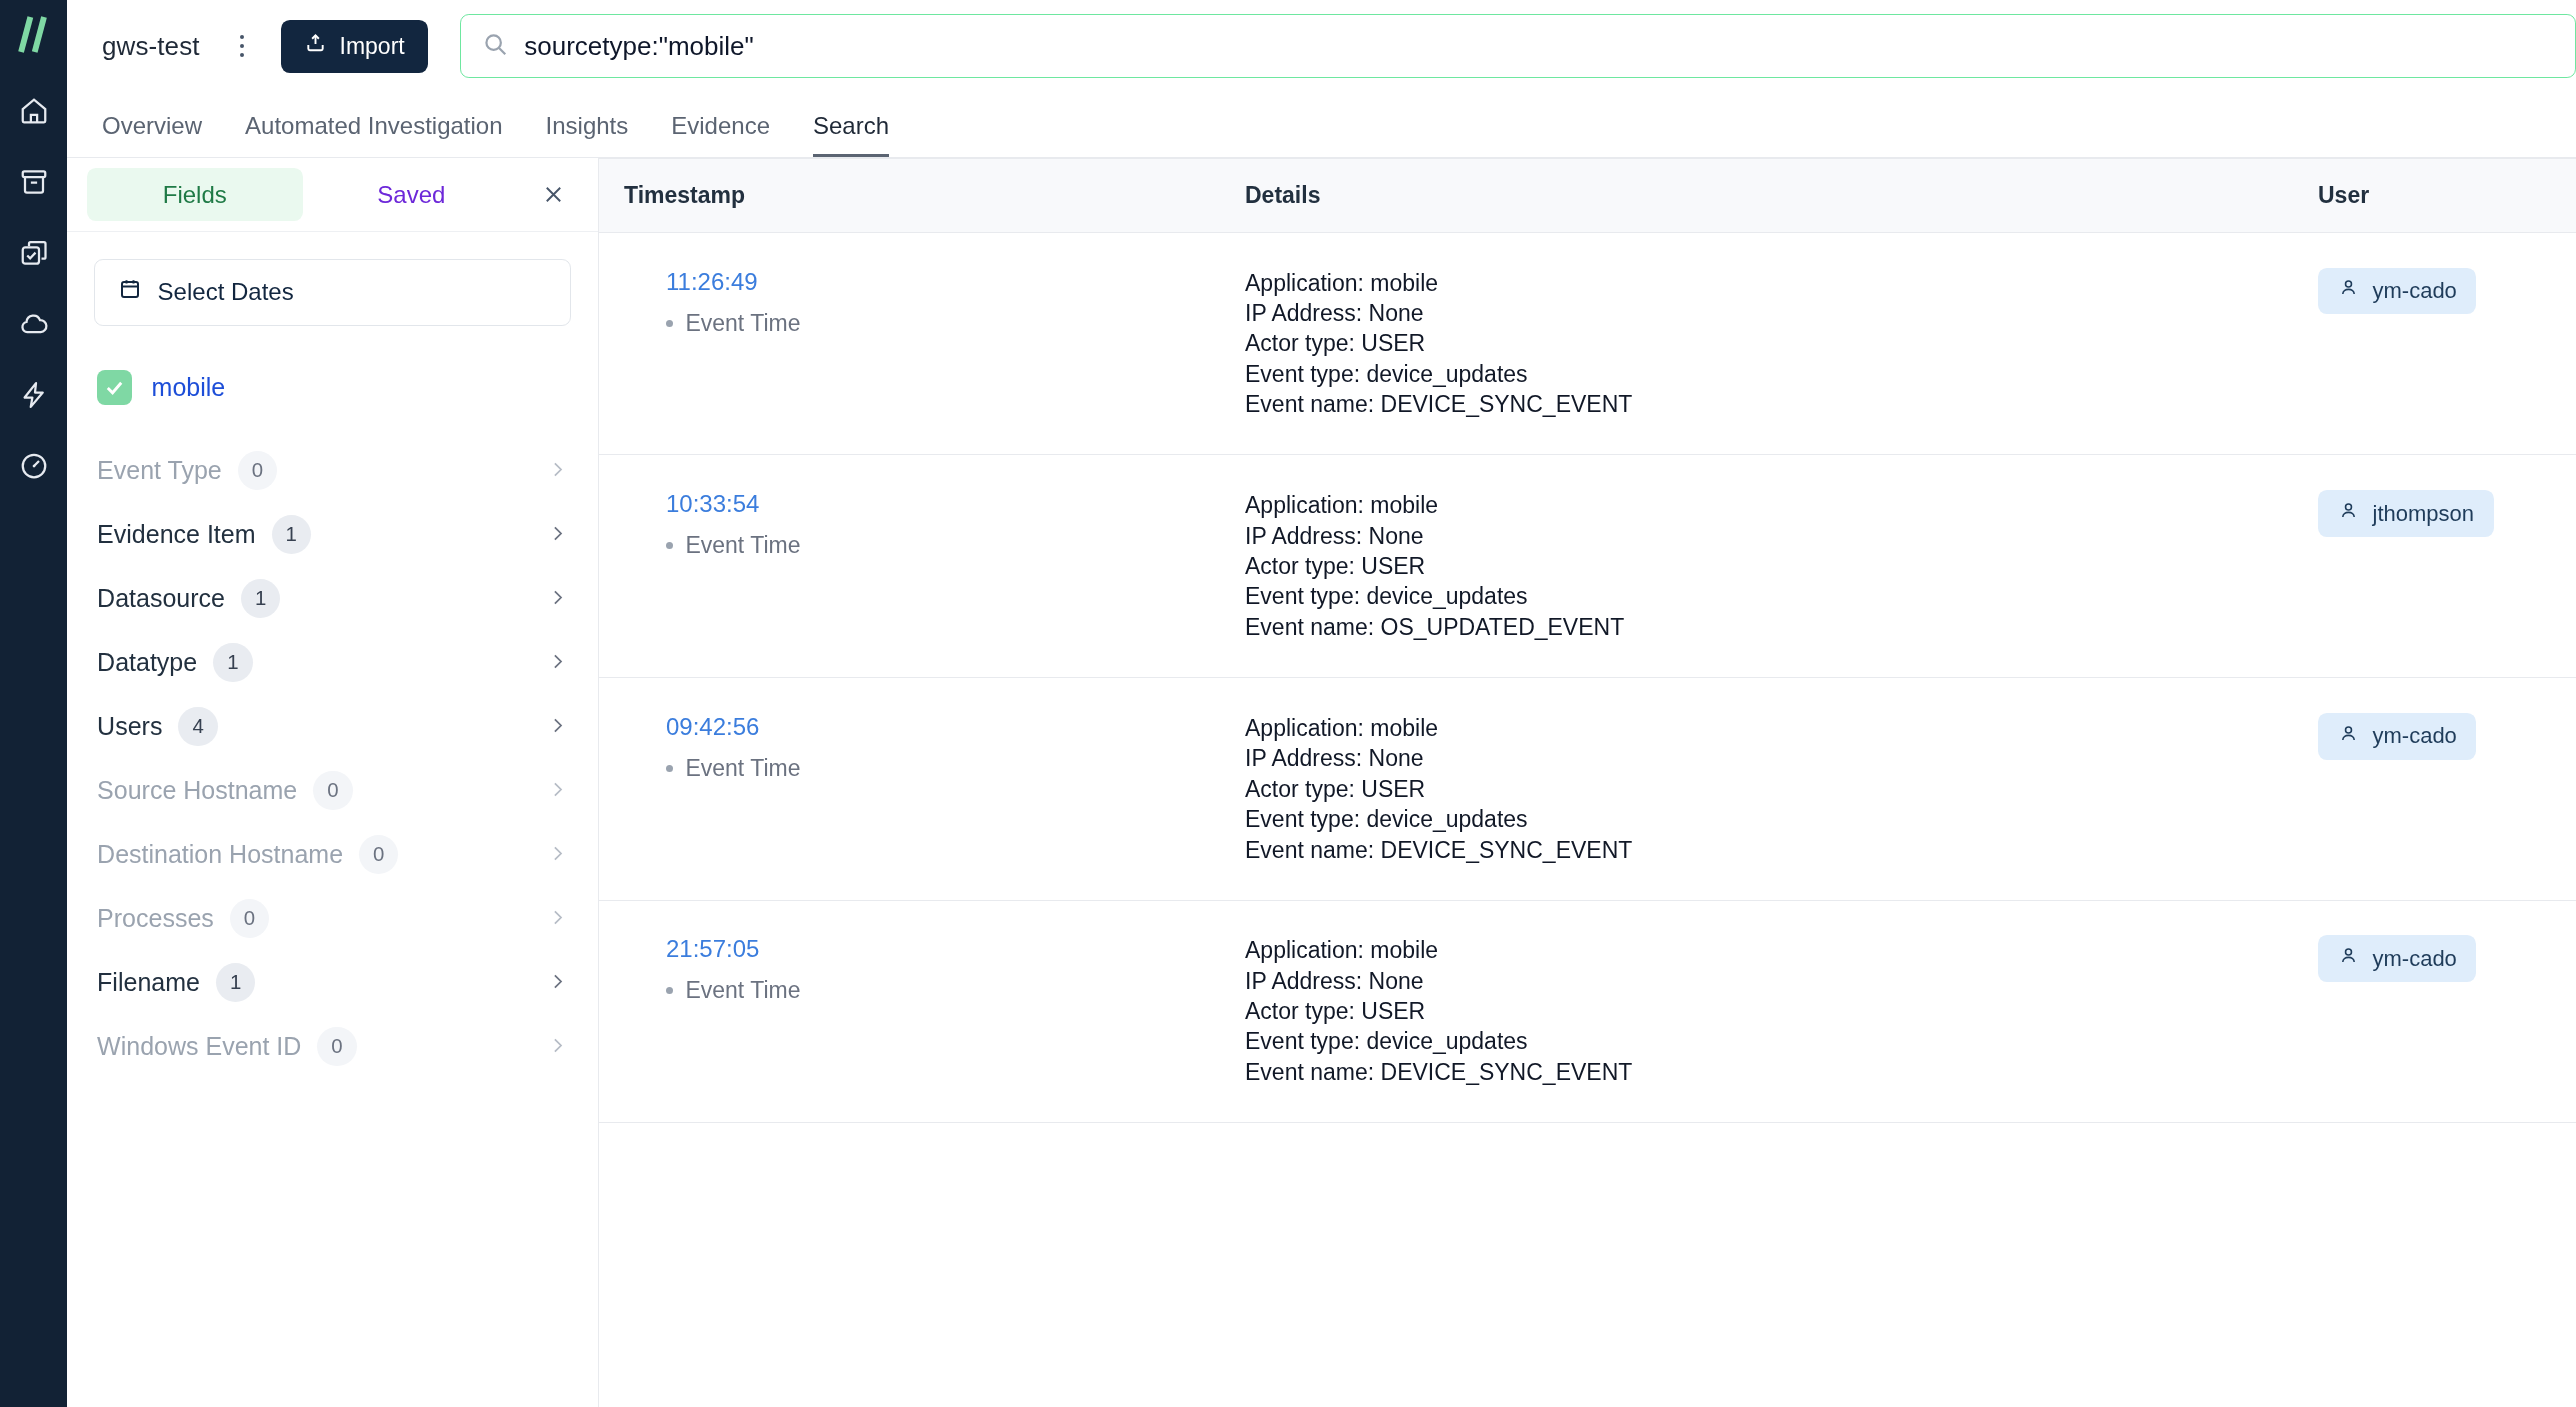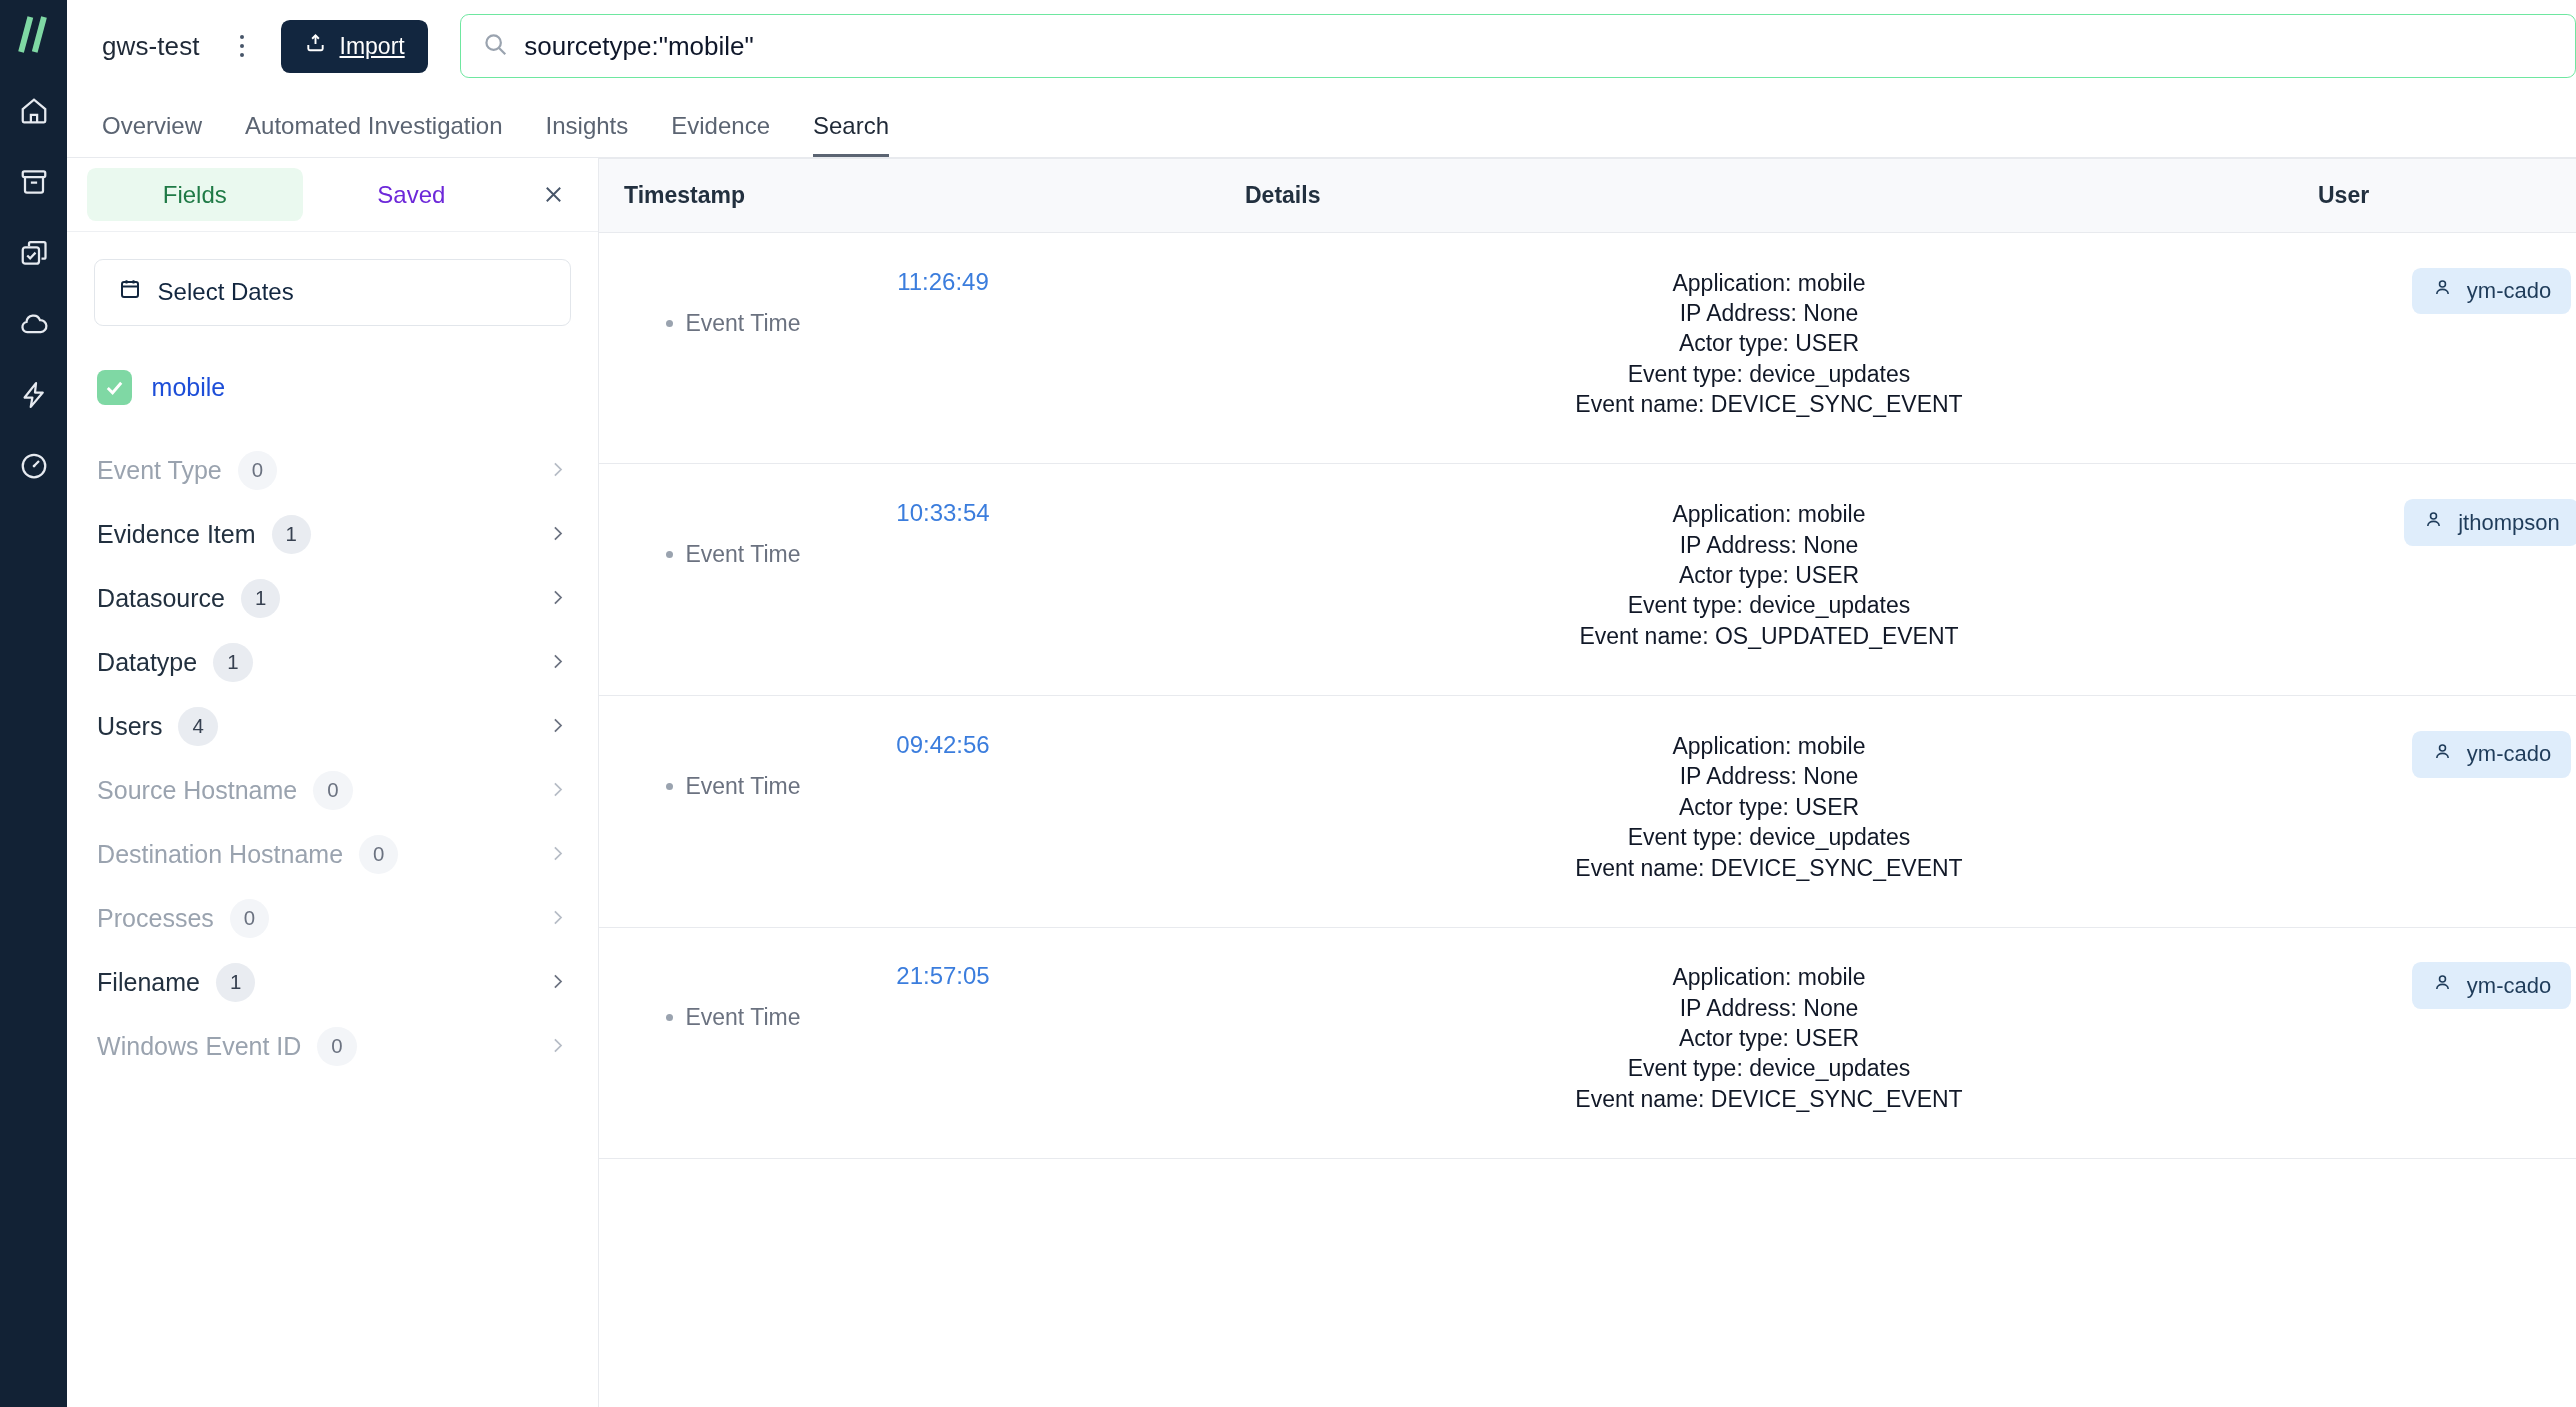--- a/index.html
+++ b/index.html
@@ -54,21 +54,20 @@
     height: 53px;
     background: #12263f;
     color: #fff;
     border-radius: 8.9px;
     display: flex; align-items: center; gap: 12.4px;
     padding: 0 23px;
     font-size: 23px;
     cursor: pointer;
     border: none;
     font-family: "Liberation Sans", sans-serif;
-    text-decoration: underline;
   }
   .import-btn svg { width: 23px; height: 23px; stroke: #fff; fill:none; stroke-width: 2; }
   .searchbox {
     margin-left: 32px;
     flex: 1;
     height: 64px;
     border: 1.8px solid #6ee7a0;
     border-radius: 8.9px;
     display: flex; align-items: center;
     padding: 0 21px;
@@ -207,21 +206,21 @@
     font-size: 23px;
     color: #22303f;
     padding: 23px 0 23px 25px;
     height: 71px;
   }
   th.col-ts { width: 621px; }
   th.col-det { width: 1073px; }
   th.col-user { width: 372px; }
   td { vertical-align: top; padding: 0; }
 
-  tr.event-row td { border-bottom: 1.8px solid #e8eaee; padding: 35px 0 44px 0; text-align: center; }
+  tr.event-row td { border-bottom: 1.8px solid #e8eaee; padding: 35px 0 35px 0; }
   .ts-cell { padding-left: 67px; }
   .ts-time { font-size: 24px; color: #3b7ddd; cursor: pointer; }
   .ts-sub { display:flex; align-items:center; gap: 12.4px; margin-top: 14px; }
   .ts-dot { width: 7px; height: 7px; border-radius: 50%; background: #9aa3af; display:block;}
   .ts-sublabel { font-size: 23px; color: #6b7280; }
 
   .det-cell { padding-left: 25px; }
   .det-line { font-size: 23px; color: #111827; line-height: 1.32; white-space: nowrap;}
 
   .user-cell { padding-left: 25px; }

